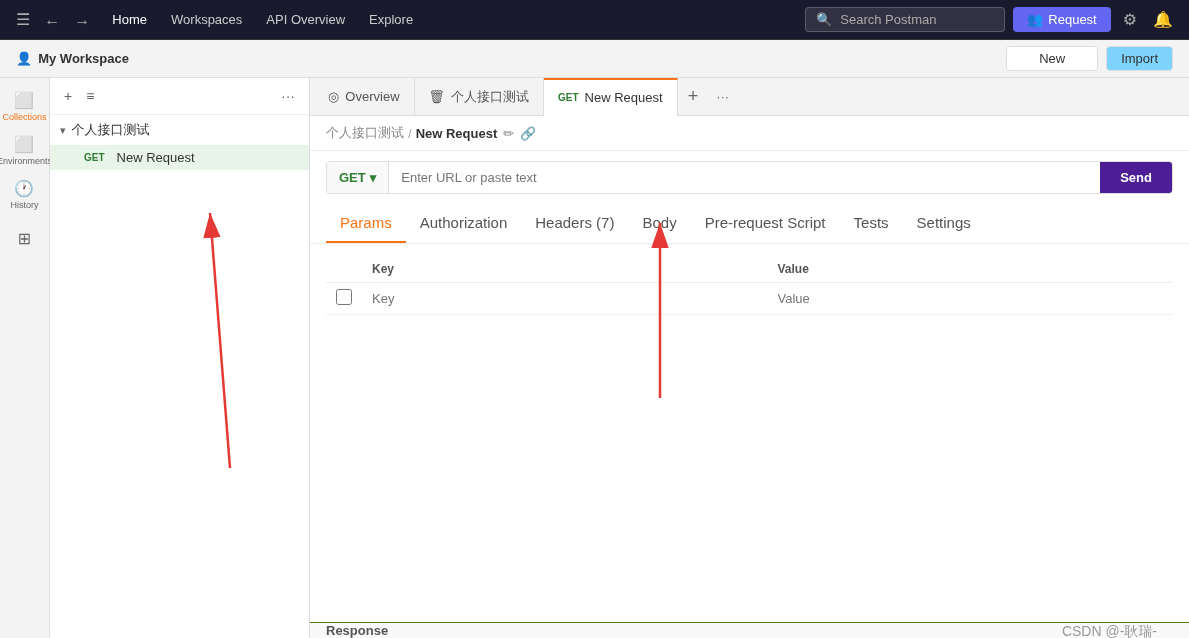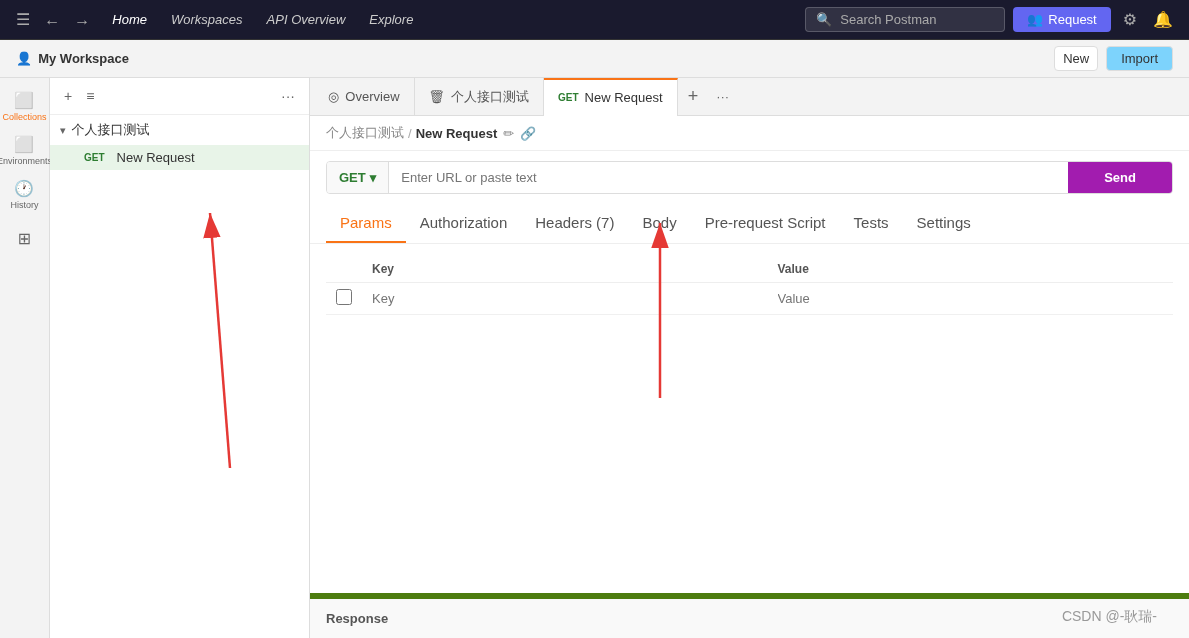--- a/index.html
+++ b/index.html
@@ -8,21 +8,21 @@
     
     .topbar {
       display: flex; align-items: center; height: 40px;
       background: #1a1a2e; padding: 0 12px; gap: 8px;
       border-bottom: 1px solid #333;
     }
     .topbar-left { display: flex; align-items: center; gap: 6px; }
     .topbar-nav { display: flex; align-items: center; gap: 4px; }
     .topbar-nav-item {
       color: #ccc; padding: 4px 10px; border-radius: 4px;
-      cursor: pointer; font-size: 13px; display: flex; align-items: center; gap: 4px; font-style: italic;
+      cursor: pointer; font-size: 13px; display: flex; align-items: center; gap: 4px;
     }
     .topbar-nav-item.active { color: #fff; font-weight: 500; }
     .topbar-spacer { flex: 1; }
     .search-bar {
       display: flex; align-items: center; gap: 8px;
       background: rgba(255,255,255,0.1); border: 1px solid rgba(255,255,255,0.2);
       border-radius: 4px; padding: 4px 10px; color: #aaa; font-size: 13px;
       width: 200px; cursor: pointer;
     }
     .invite-btn {
@@ -33,21 +33,21 @@
 
     
     .toolbar {
       display: flex; align-items: center; height: 38px;
       background: #f3f3f3; border-bottom: 1px solid #ddd; padding: 0 16px; gap: 8px;
     }
     .workspace-label { font-weight: 600; font-size: 13px; color: #333; display: flex; align-items: center; gap: 6px; }
     .toolbar-spacer { flex: 1; }
     .new-btn {
       background: #fff; border: 1px solid #ddd; border-radius: 4px;
-      padding: 4px 8px; font-size: 13px; cursor: pointer; color: #333;
+      padding: 4px 32px; font-size: 13px; cursor: pointer; color: #333;
     }
     .import-btn {
       background: #7dd3fc; border: 1px solid #ddd; border-radius: 4px;
       padding: 4px 14px; font-size: 13px; cursor: pointer; color: #333;
     }
 
     
     .main-layout { display: flex; height: calc(638px - 78px); }
 
     
@@ -123,22 +123,22 @@
     .method-select {
       display: flex; align-items: center; gap: 4px;
       padding: 8px 12px; background: #f9f9f9; border-right: 1px solid #ddd;
       cursor: pointer; font-size: 13px; font-weight: 600; color: #2e7d32;
     }
     .url-input {
       flex: 1; padding: 8px 12px; border: none; outline: none;
       font-size: 13px; color: #aaa; background: #fff;
     }
     .send-btn {
-      background: #a21caf; color: #fff; border: none;
-      padding: 8px 36px; font-size: 13px; font-weight: 600; cursor: pointer;
+      background: #4c1d95; color: #fff; border: none;
+      padding: 8px 20px; font-size: 13px; font-weight: 600; cursor: pointer;
     }
 
     
     .sub-tabs {
       display: flex; align-items: center; padding: 0 16px;
       border-bottom: 1px solid #eee; gap: 0;
     }
     .sub-tab {
       padding: 10px 14px; font-size: 15px; color: #555;
       cursor: pointer; border-bottom: 2px solid transparent;
@@ -306,21 +306,21 @@
               <input type="text" style="border: none; outline: none; font-size: 13px; color: rgb(170, 170, 170); width: 100%;" placeholder="Key">
             </td>
             <td>
               <input type="text" style="border: none; outline: none; font-size: 13px; color: rgb(170, 170, 170); width: 100%;" placeholder="Value">
             </td>
           </tr>
         </tbody>
       </table>
     </div>
 
-    <div style="position:relative;margin-top:auto;border-top:6px solid #4d7c0f;background:#f9f9f9;padding:12px 16px;display:flex;align-items:flex-end;">
+    <div style="position:relative;margin-top:auto;border-top:1px solid #4d7c0f;background:#f9f9f9;padding:0 16px;display:flex;align-items:flex-start;">
       <span style="font-size:13px;font-weight:600;color:#555;">Response</span>
       <span style="position:absolute;right:32px;font-size:14px;color:#999;">CSDN @-耿瑞-</span>
     </div>
 
   </div>
 </div>
 
 <svg class="arrows-overlay" viewBox="0 0 1189 560" xmlns="http://www.w3.org/2000/svg">
 
   <defs>

